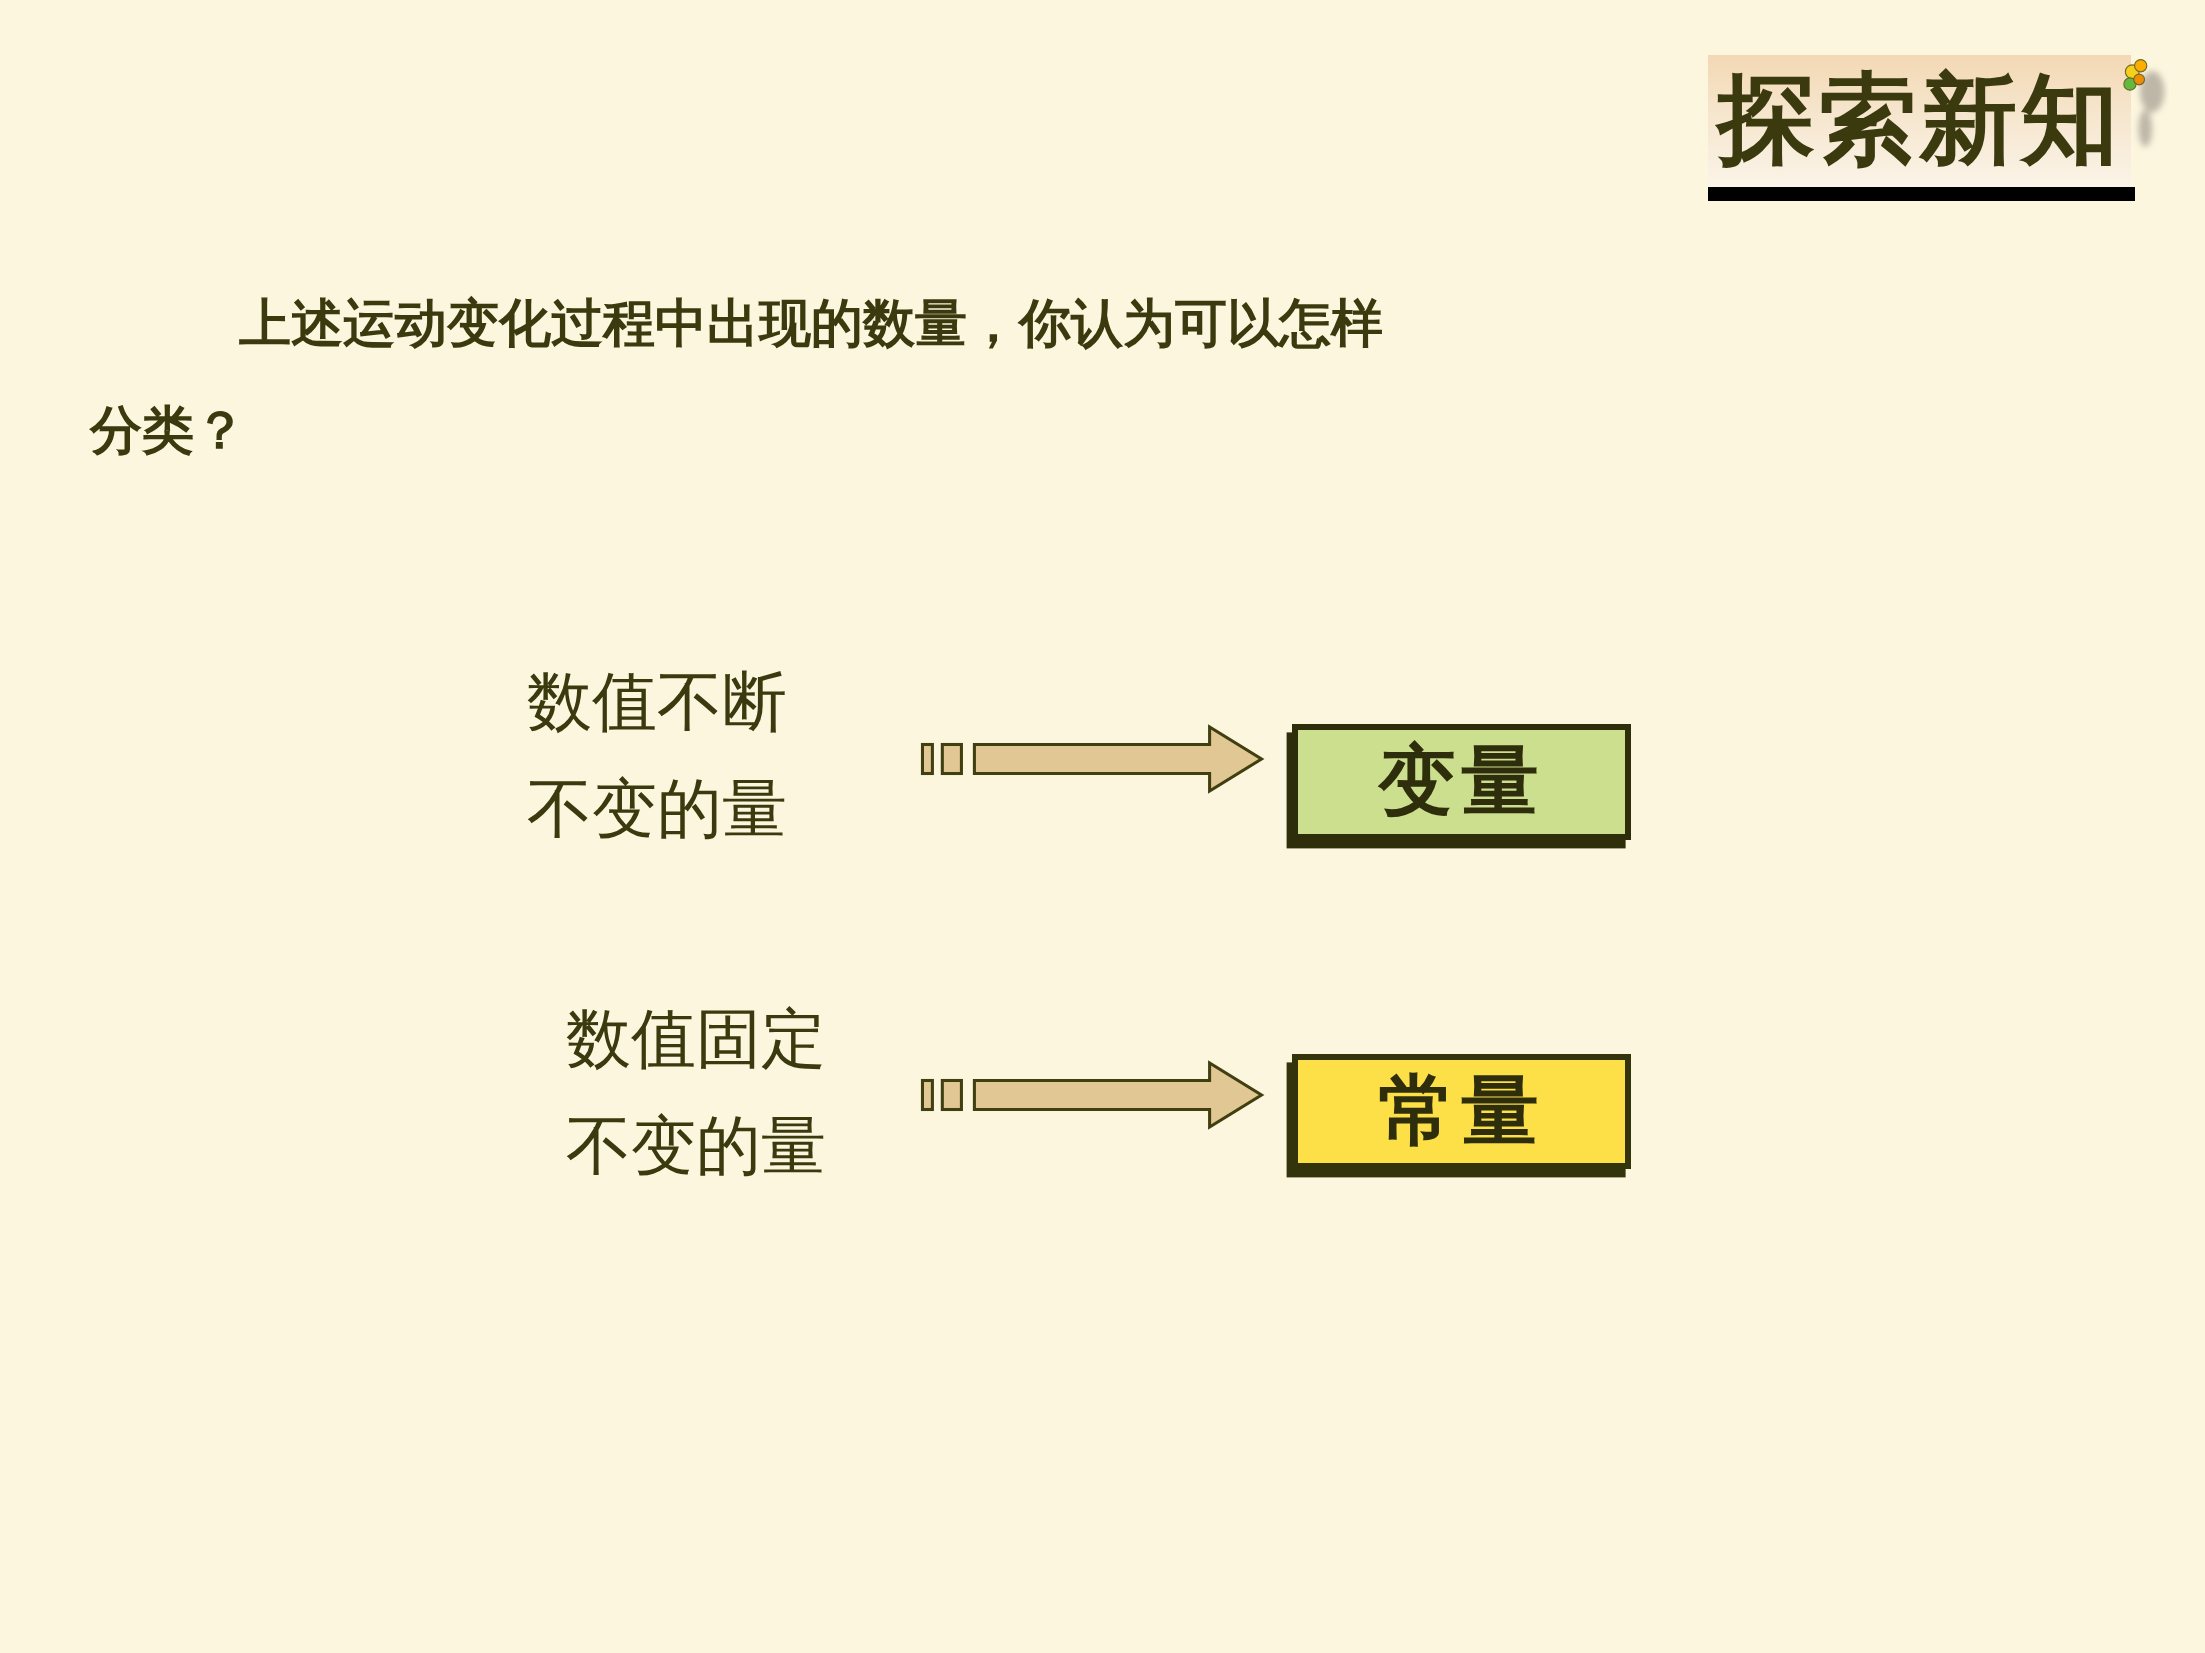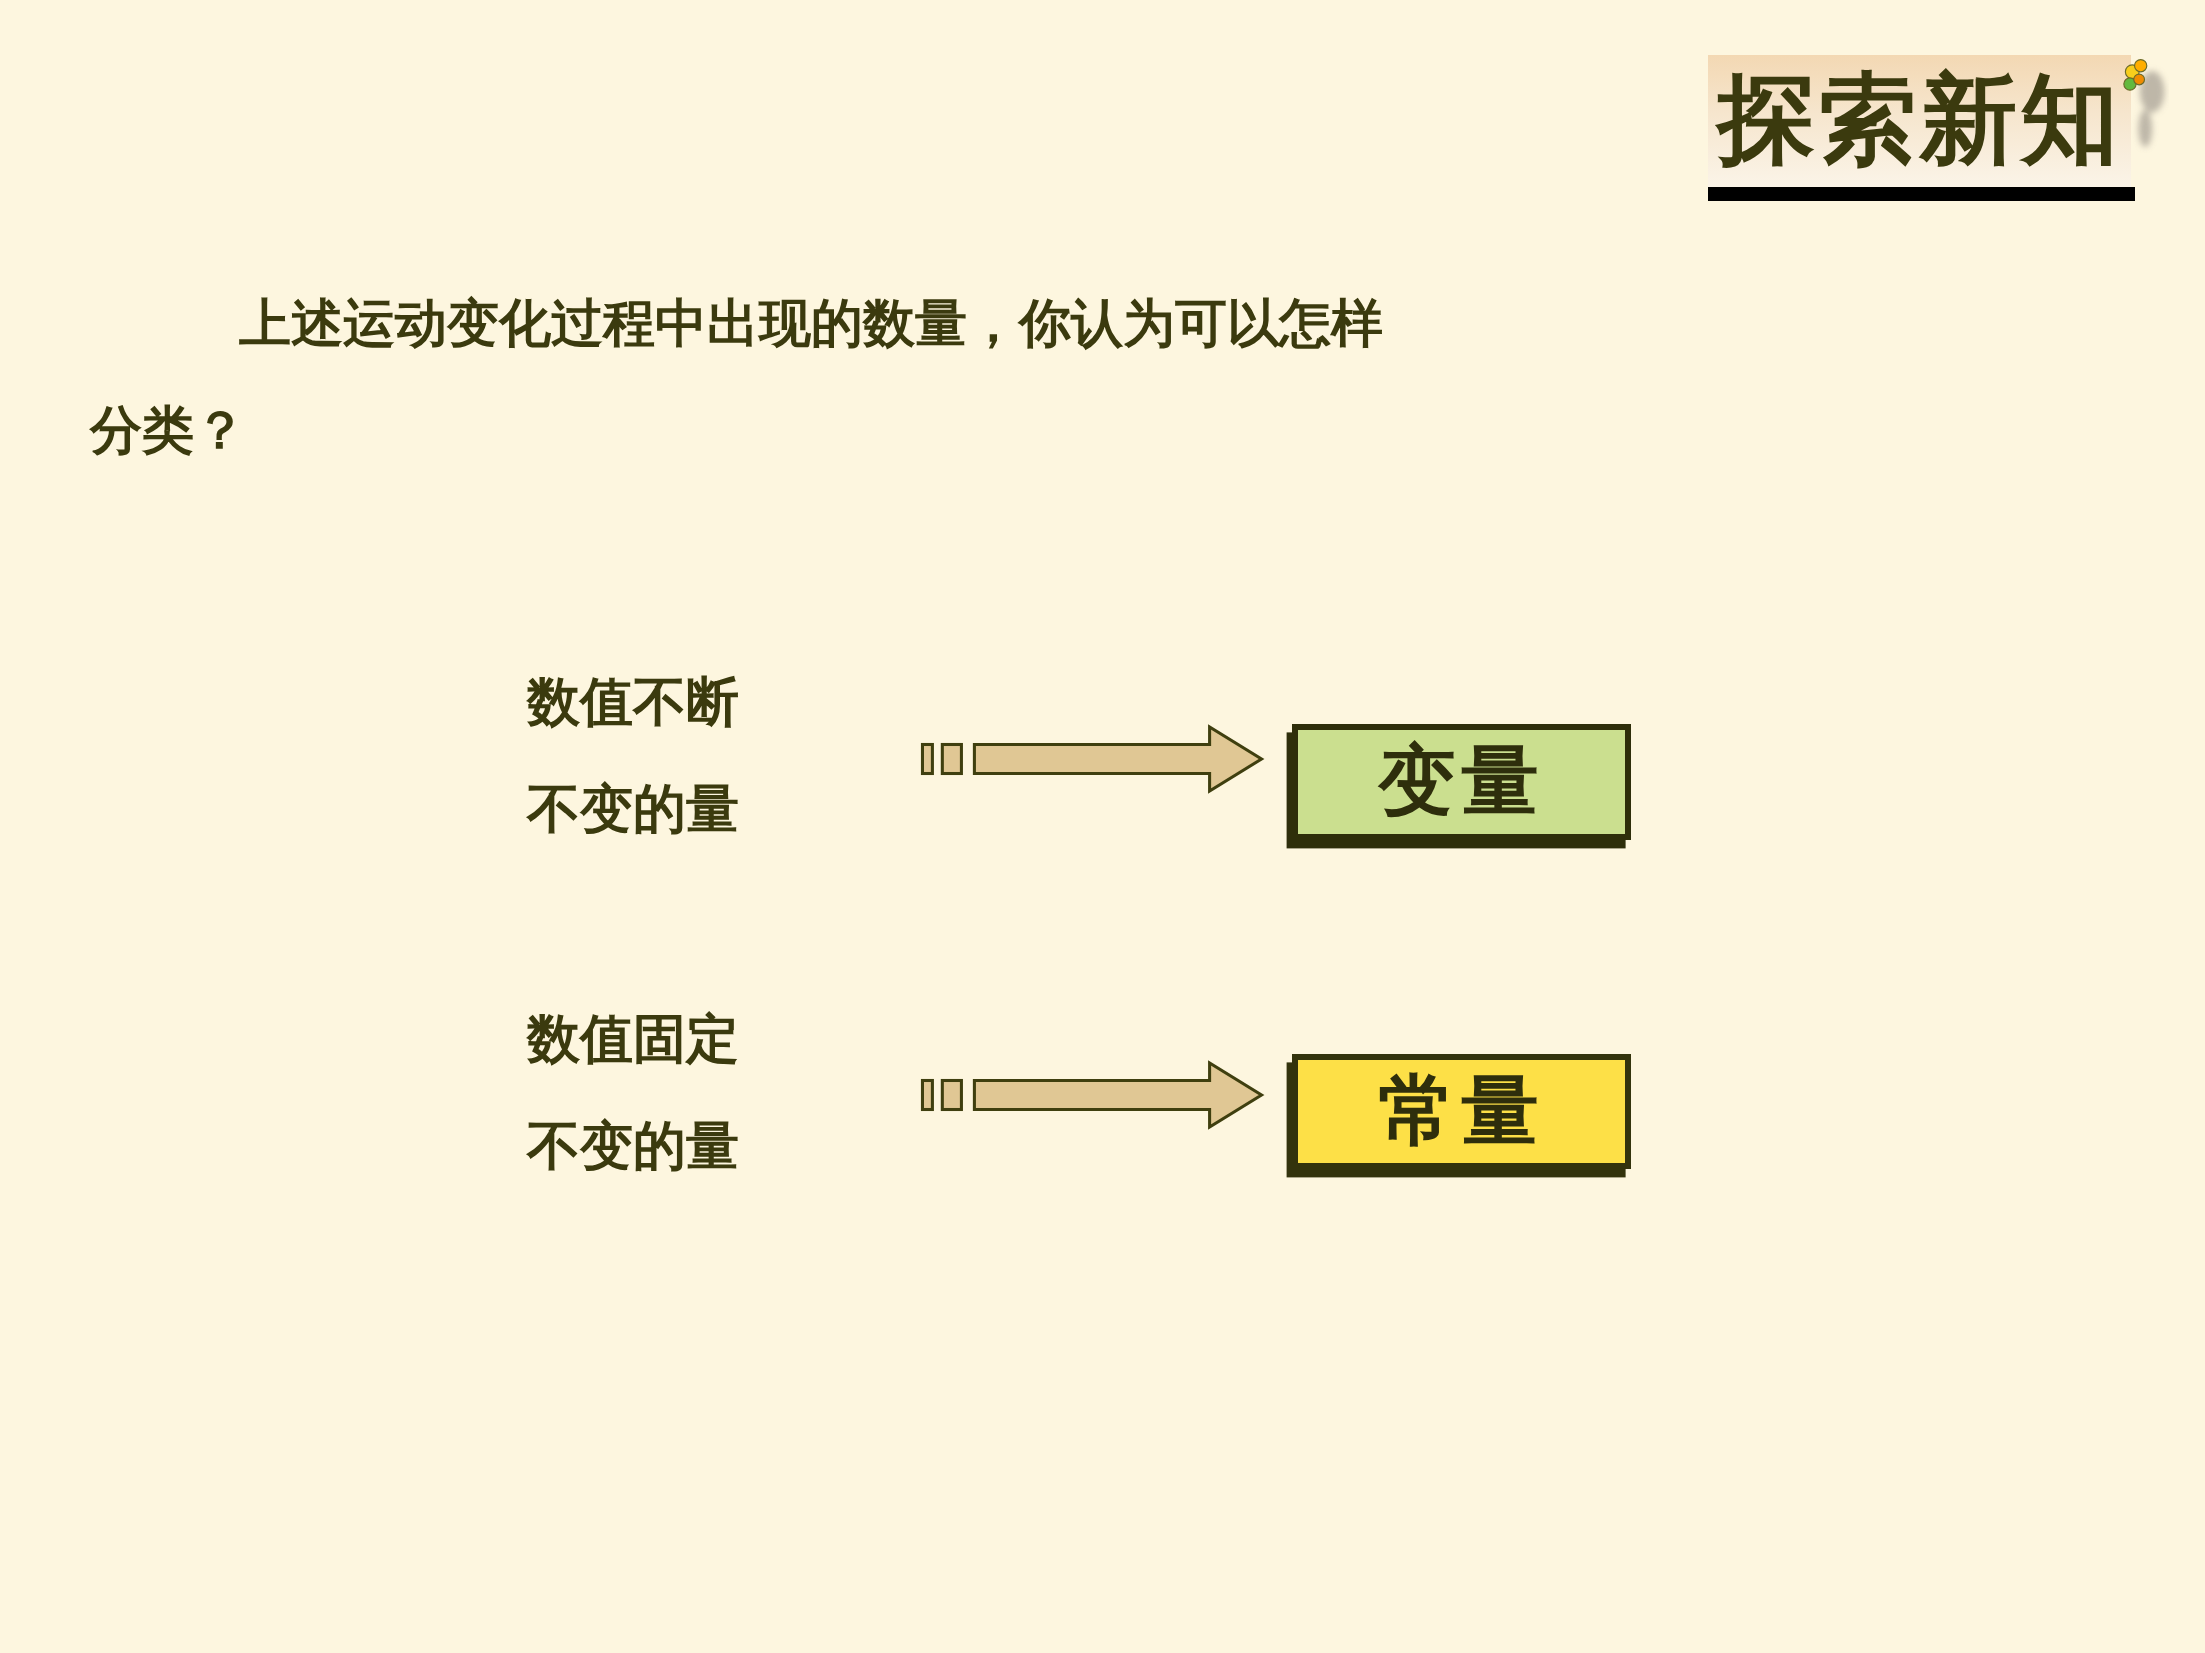--- a/index.html
+++ b/index.html
@@ -31,26 +31,26 @@
   .question {
     position:absolute; left:90px; top:270px;
     font-size:52px; line-height:107px; font-weight:bold;
     white-space:nowrap;
   }
   .question .indent { padding-left:149px; }
 
   
   .row-label {
     position:absolute; left:527px;
-    font-size:53px; line-height:107px; font-weight:bold;
+    font-size:65px; line-height:107px; font-weight:normal;
     white-space:nowrap;
     text-align:center;
   }
   #row1-label { top:649px; }
-  #row2-label { top:986px; }
+  #row2-label { top:986px;margin-left:39px; }
 
   .arrow { position:absolute; width:346px; height:84px; }
   #arrow1 { left:919px; top:717px; }
   #arrow2 { left:919px; top:1053px; }
 
   .result-box {
     position:absolute; left:1292px;
     width:339px; height:116px; box-sizing:border-box;
     display:flex; align-items:center; justify-content:center;
     font-size:77px; font-weight:bold; letter-spacing:6.1px;

